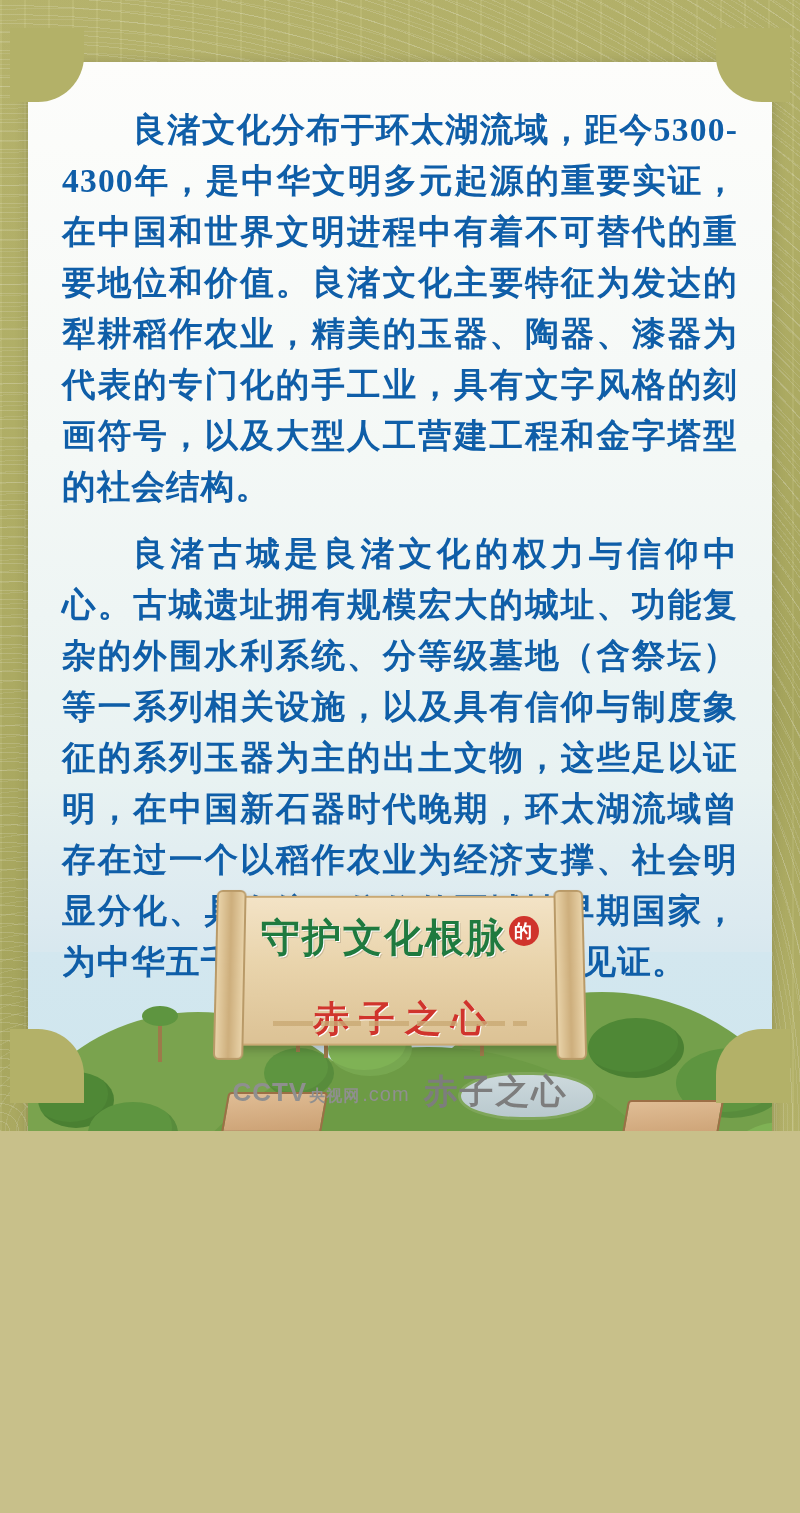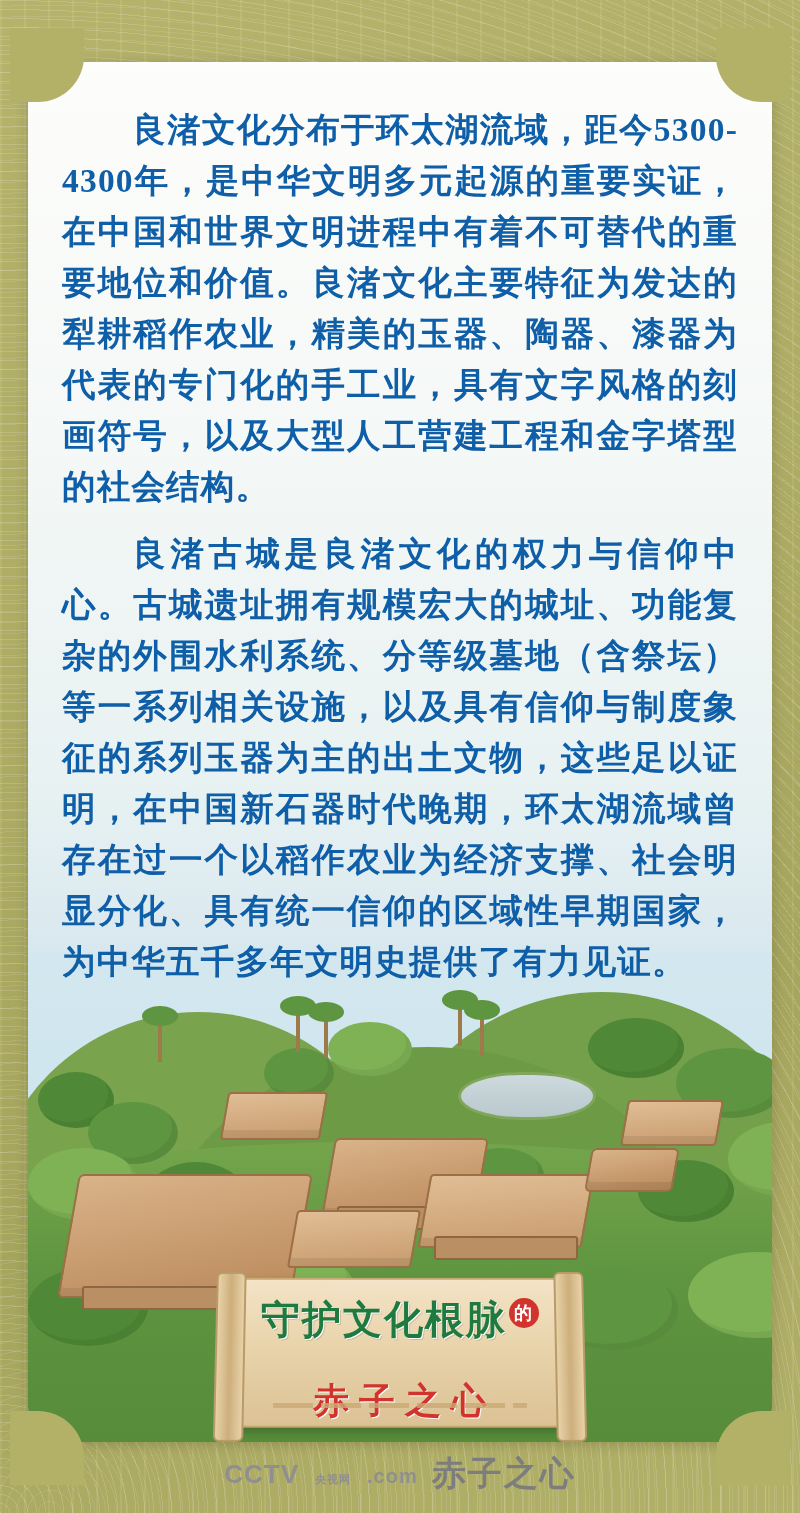--- a/index.html
+++ b/index.html
@@ -11,21 +11,21 @@
     width: 800px;
     height: 1513px;
     overflow: hidden;
     font-family: "Liberation Serif", "DejaVu Serif", serif;
   }
 
   
   #poster {
     position: relative;
     width: 800px;
-    height: 1513px;
+    height: 1131px;
     background:
       repeating-radial-gradient(circle at 0 100%, rgba(255,255,255,0.16) 0 1px, rgba(255,255,255,0) 1px 9px),
       repeating-radial-gradient(circle at 50px 100%, rgba(255,255,255,0.10) 0 1px, rgba(255,255,255,0) 1px 11px),
       linear-gradient(160deg, #b9b66e 0%, #b2b067 35%, #a9a85f 70%, #b6b46b 100%);
     overflow: hidden;
   }
   #poster::after{
     content:"";
     position:absolute; inset:0;
     background:
@@ -224,28 +224,28 @@
     gap: 14px;
     z-index: 7;
   }
   .cctv {
     color: #8f8f8f;
     font-size: 26px;
     font-weight: 700;
     letter-spacing: 1px;
     font-family: "Liberation Sans", sans-serif;
   }
-  .cctv .dotcom { font-size: 20px; font-weight: 700; }
+  .cctv .dotcom { font-size: 20px; font-weight: 400; }
   .cctv-mark {
     display:inline-block;
-    font-size: 11px;
+    font-size: 16px;
     color:#8f8f8f;
     line-height:1.05;
     text-align:center;
-    margin: 0 16px;
+    margin: 0 2px;
     font-family:Liberation Mono, monospace;
   }
   .brand {
     color: #7d7d7d;
     font-size: 34px;
     font-weight: 700;
     letter-spacing: 2px;
     font-family: "Liberation Serif","DejaVu Serif",serif;
   }
 </style>

